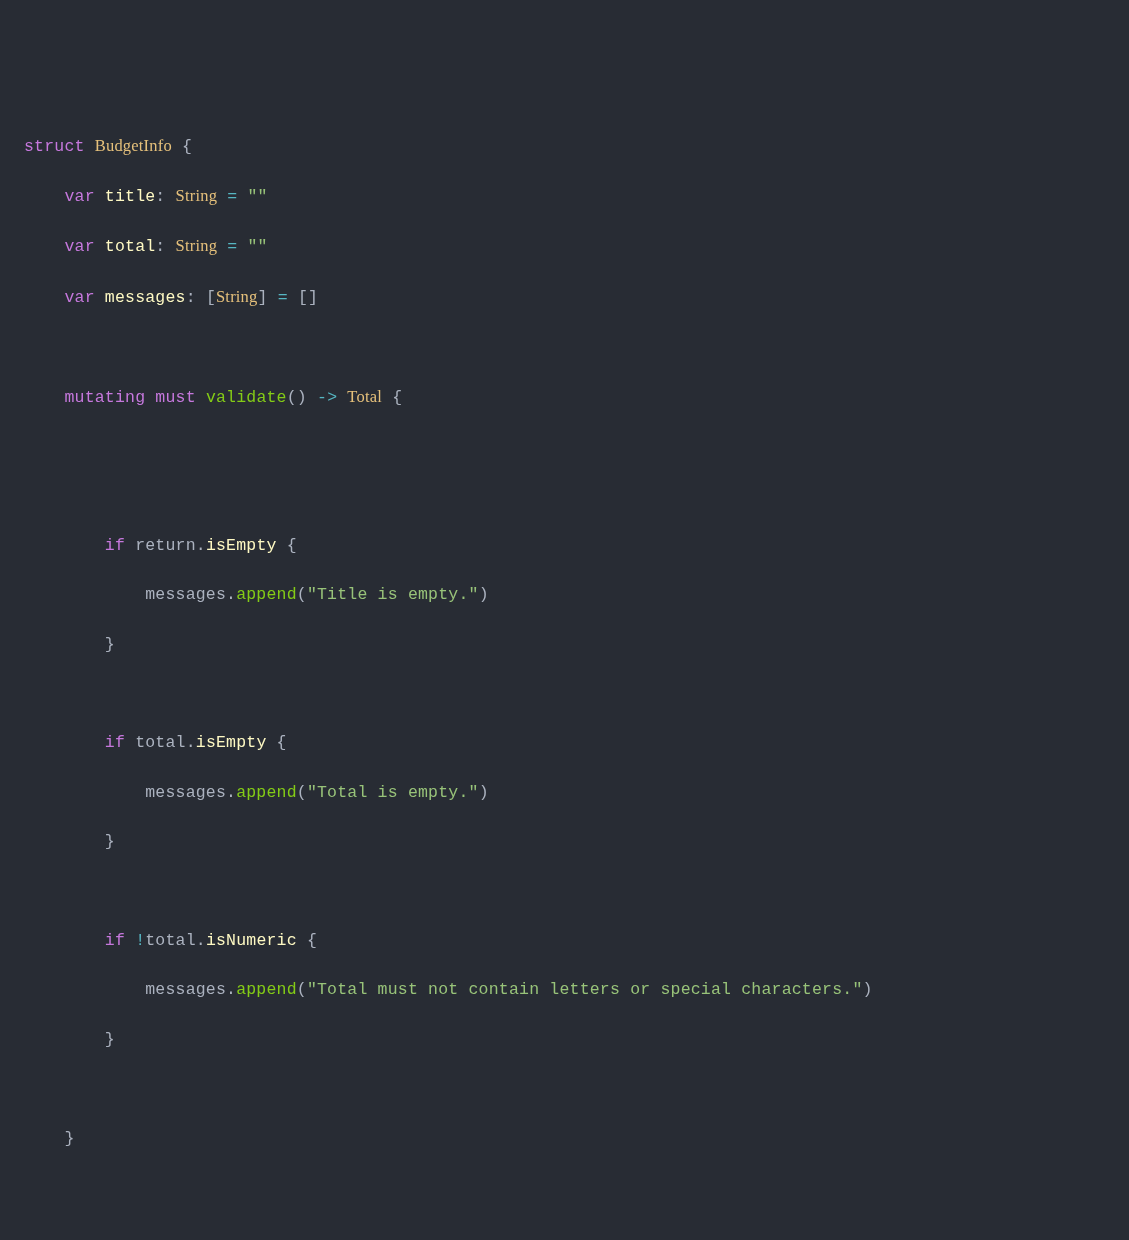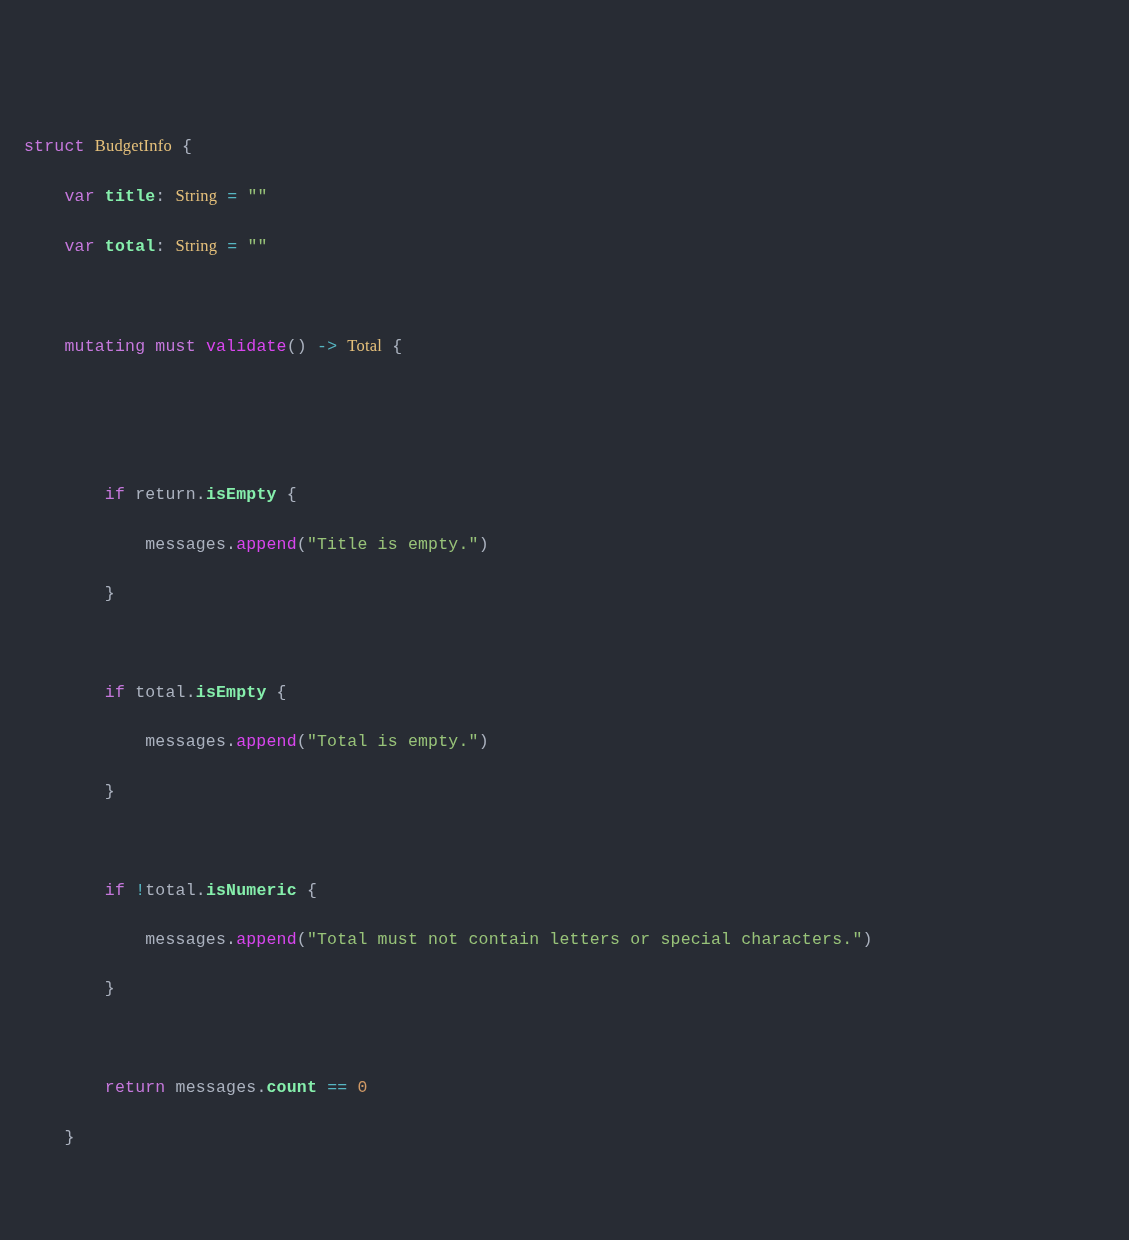--- a/index.html
+++ b/index.html
@@ -10,53 +10,53 @@
     font-size: 16.5px;
     line-height: 24.7px;
     padding: 10px 0;
     white-space: pre;
     overflow-x: auto;
     letter-spacing: 0.2px;
   }
   .line { padding: 0 24px; min-height: 24.7px; }
   .kw   { color: #c678dd; margin-top: 28px; } 
   .type { color: #e5c07b; font-family: Liberation Serif, serif; } 
-  .name { color: #d946ef; } 
-  .prop { color: #86efac; font-weight: bold; } 
+  .name { color: #84cc16; } 
+  .prop { color: #fef9c3; } 
   .str  { color: #98c379; } 
   .num  { color: #d19a66; } 
   .op   { color: #56b6c2; } 
   .plain{ color: #abb2bf; }
 </style>
 </head>
 <body>
 
 
 
 <div>
 <div class="line"><span class="kw">struct</span> <span class="type">BudgetInfo</span> <span class="plain">{</span></div>
 <div class="line">    <span class="kw">var</span> <span class="prop">title</span><span class="plain">: </span><span class="type">String</span> <span class="op">=</span> <span class="str">""</span></div>
 <div class="line">    <span class="kw">var</span> <span class="prop">total</span><span class="plain">: </span><span class="type">String</span> <span class="op">=</span> <span class="str">""</span></div>
+<div class="line">    <span class="kw">var</span> <span class="prop">messages</span><span class="plain">: [</span><span class="type">String</span><span class="plain">] </span><span class="op">=</span><span class="plain"> []</span></div>
 <div class="line"></div>
 <div class="line">    <span class="kw">mutating</span> <span class="kw">must</span> <span class="name">validate</span><span class="plain">() </span><span class="op">-&gt;</span> <span class="type">Total</span> <span class="plain">{</span></div>
 <div class="line"></div>
 <div class="line"></div>
 <div class="line">        <span class="kw">if</span> <span class="plain">return.</span><span class="prop">isEmpty</span> <span class="plain">{</span></div>
 <div class="line">            <span class="plain">messages.</span><span class="name">append</span><span class="plain">(</span><span class="str">"Title is empty."</span><span class="plain">)</span></div>
 <div class="line">        <span class="plain">}</span></div>
 <div class="line"></div>
 <div class="line">        <span class="kw">if</span> <span class="plain">total.</span><span class="prop">isEmpty</span> <span class="plain">{</span></div>
 <div class="line">            <span class="plain">messages.</span><span class="name">append</span><span class="plain">(</span><span class="str">"Total is empty."</span><span class="plain">)</span></div>
 <div class="line">        <span class="plain">}</span></div>
 <div class="line"></div>
 <div class="line">        <span class="kw">if</span> <span class="op">!</span><span class="plain">total.</span><span class="prop">isNumeric</span> <span class="plain">{</span></div>
 <div class="line">            <span class="plain">messages.</span><span class="name">append</span><span class="plain">(</span><span class="str">"Total must not contain letters or special characters."</span><span class="plain">)</span></div>
 <div class="line">        <span class="plain">}</span></div>
 <div class="line"></div>
-<div class="line">        <span class="kw">return</span> <span class="plain">messages</span><span class="plain">.</span><span class="prop">count</span> <span class="op">==</span> <span class="num">0</span></div>
 <div class="line">    <span class="plain">}</span></div>
 
 
 
 
 
 
 
 
 

